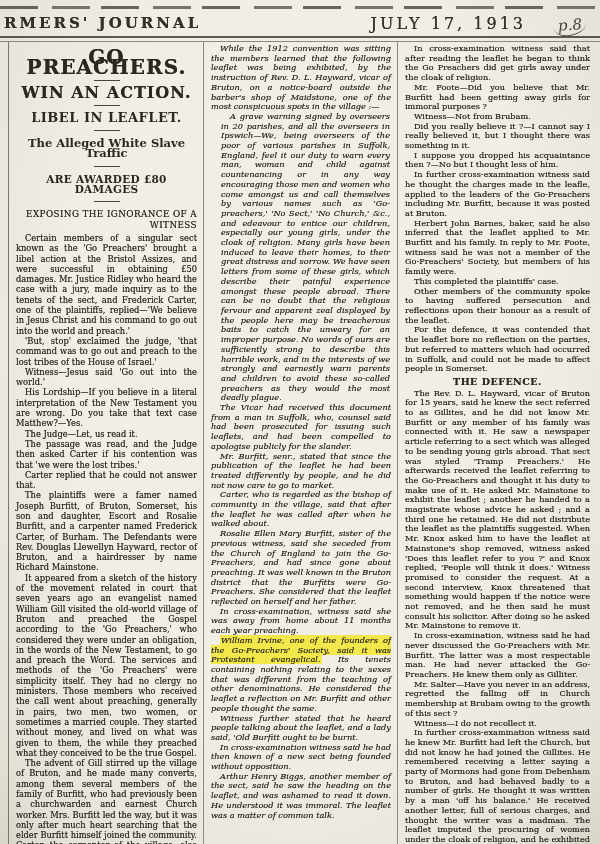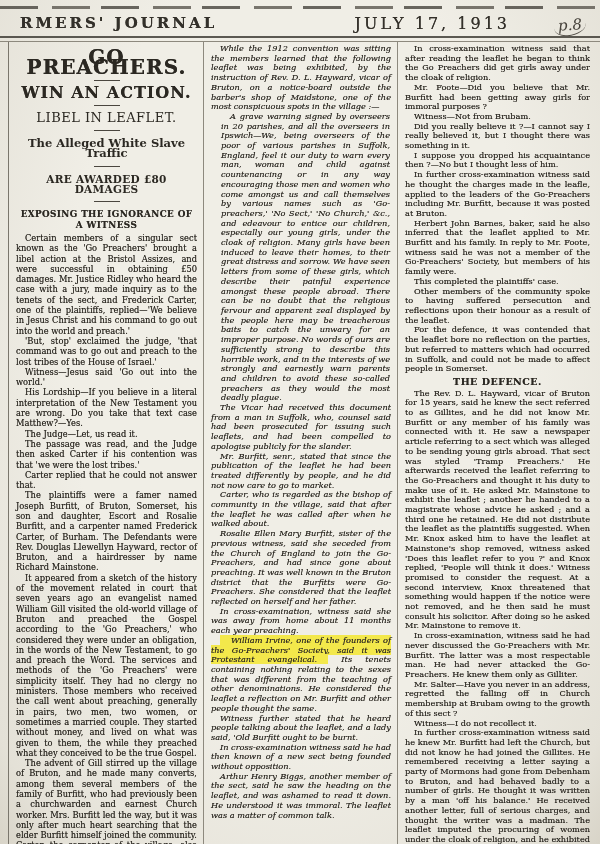--- a/index.html
+++ b/index.html
@@ -14,21 +14,21 @@
     color:#2b2822;
   }
   .top-rule{
     position:absolute;top:6px;left:0;width:600px;height:3px;
     background:repeating-linear-gradient(90deg,#46433c 0 38px,transparent 38px 52px,#5a564e 52px 90px,transparent 90px 101px);
     opacity:.8;
   }
   .masthead{
     position:absolute;top:10px;left:0;width:600px;height:26px;
     display:flex;align-items:center;justify-content:space-between;
-    padding:0 24px;box-sizing:border-box;
+    padding:0 8px;box-sizing:border-box;
   }
   .journal-title{
     font-weight:bold;font-size:15px;letter-spacing:3px;margin-left:-4px;
     color:#33302a;text-shadow:0 0 .5px rgba(40,36,30,.8);
   }
   .issue-date{
     font-weight:normal;font-size:16px;letter-spacing:3px;color:#33302a;
     text-shadow:0 0 .5px rgba(40,36,30,.8);margin-right:66px;
   }
   .page-number{
@@ -62,39 +62,39 @@
     font-size:8.2px;line-height:9.7px;font-style:italic;
   }
   .col-right{
     width:194px;
     padding:2px 2px 0 7px;
     font-size:8.2px;line-height:9.7px;
   }
   .headline-block{padding-top:10px;text-align:center;}
   .deck1{font-size:20px;font-weight:bold;letter-spacing:1px;text-shadow:0 0 .6px rgba(40,36,30,.9);}
   .deck2{font-size:16px;font-weight:bold;letter-spacing:1px;text-shadow:0 0 .5px rgba(40,36,30,.8);}
-  .deck3{font-size:13px;font-weight:normal;letter-spacing:.5px;}
+  .deck3{font-size:13px;font-weight:bold;letter-spacing:.5px;}
   .deck4{font-size:11.5px;font-weight:bold;}
   .deck5{font-size:10.5px;font-weight:bold;letter-spacing:.3px;}
   .dash{width:26px;border-top:1.6px solid #4a463f;margin:7px auto;}
   .subhead{
-    font-weight:bold;font-size:8.8px;letter-spacing:.4px;text-align:center;
+    font-weight:normal;font-size:8.8px;letter-spacing:.4px;text-align:right;
     margin:4px 0 3px 0;text-shadow:0 0 .4px rgba(40,36,30,.7);
   }
   .defence-heading{
     font-weight:bold;font-size:9.5px;text-align:center;letter-spacing:.5px;
     margin:3px 0 2px 0;text-shadow:0 0 .4px rgba(40,36,30,.7);
   }
   p.para{
     margin:0;text-indent:9px;
     text-shadow:0 0 .45px rgba(43,40,34,.65);
   }
   p.para.indent-quote{padding-left:10px;padding-right:1px;}
   mark{
-    background:#f3e84b;color:inherit;padding:0 11px;
+    background:#f3e84b;color:inherit;padding:0 1px;
   }
 </style>
 </head>
 <body>
 
 <div class="page">
   <div class="top-rule"></div>
 
   <div class="masthead">
     <span class="journal-title">RMERS' JOURNAL</span>

